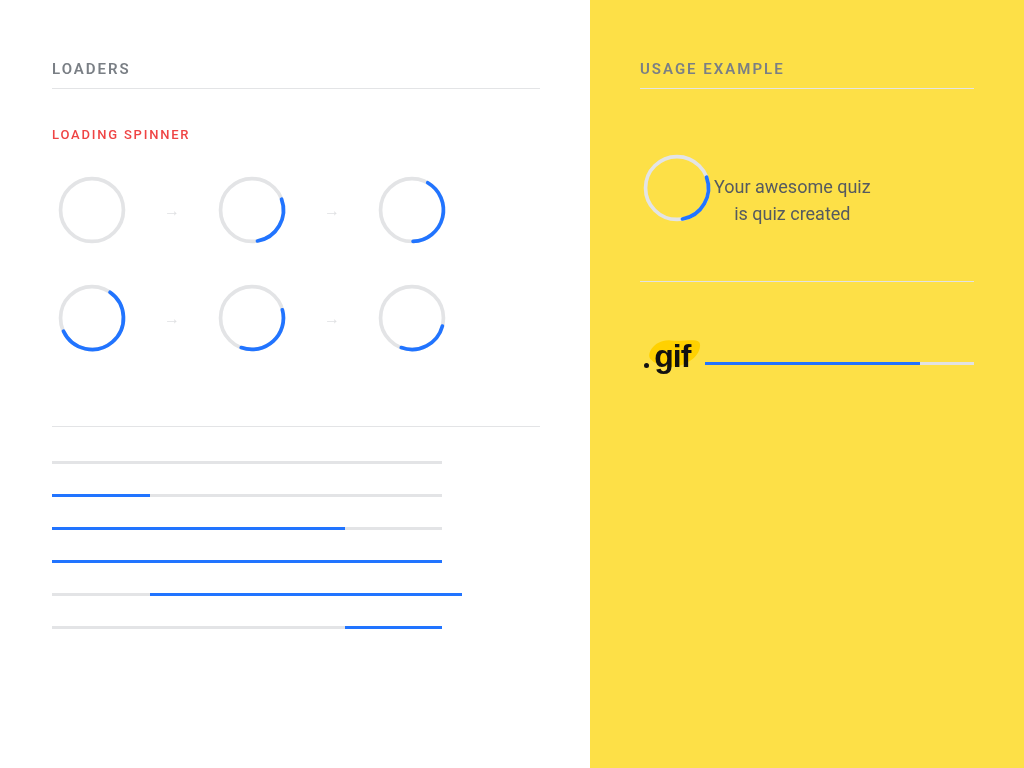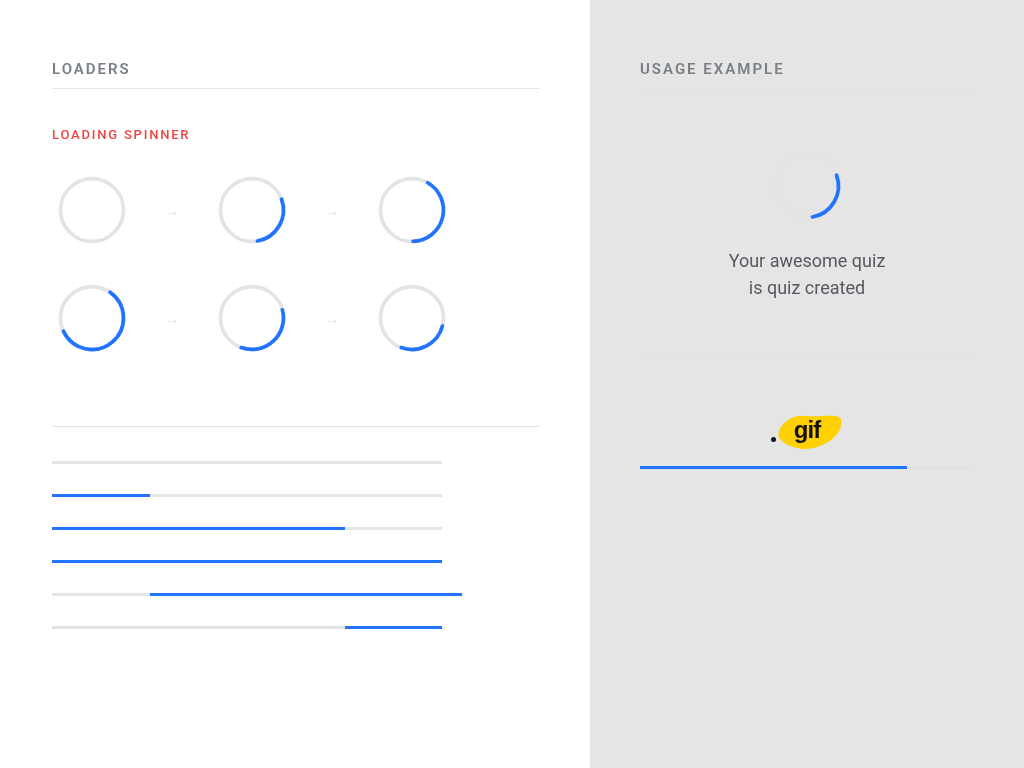--- a/index.html
+++ b/index.html
@@ -1,20 +1,20 @@
 <!DOCTYPE html>
 <html><head>
 <meta charset="utf-8">
 <style>
   * { box-sizing: border-box; margin: 0; padding: 0; }
   html, body { width: 1024px; height: 768px; overflow: hidden; font-family: -apple-system, BlinkMacSystemFont, "Segoe UI", Roboto, "Helvetica Neue", Arial, sans-serif; }
   body { display: flex; background: #ffffff; color: #444; }
 
   .col-left  { width: 590px; height: 552px; padding: 60px 50px 40px 52px; background: #ffffff; }
-  .col-right { width: 434px; height: 768px; padding: 60px 50px 40px 50px; background: #e5e5e5; }
+  .col-right { width: 434px; height: 768px; padding: 60px 50px 40px 50px; background: #fde047; }
 
   .section-title { font-size: 15px; font-weight: 600; letter-spacing: 2px; color: #7a7f85; text-transform: uppercase; }
   .title-rule { height: 1px; background: #e3e4e6; margin-top: 10px; margin-bottom: 38px; }
 
   .sub-title { font-size: 13px; font-weight: 500; letter-spacing: 1.8px; color: #ef4444; text-transform: uppercase; margin-bottom: 28px; }
 
   
   .spinner-grid { display: flex; flex-wrap: wrap; align-items: center; margin-bottom: 40px; }
   .spinner-row { display: flex; align-items: center; margin-bottom: 28px; }
   .spinner-box { width: 80px; height: 80px; display: flex; align-items: center; justify-content: center; }
@@ -25,28 +25,28 @@
   .spinner .track { fill: none; stroke: #e3e4e6; stroke-width: 4; }
   .spinner .arc   { fill: none; stroke: #2174ff; stroke-width: 4; stroke-linecap: round; }
 
   .thin-rule { height: 1px; background: #e3e4e6; margin: 20px 0 34px 0; }
 
   
   .bar { position: relative; height: 3px; background: #e3e4e6; margin-bottom: 30px; width: 390px; }
   .bar .fill { position: absolute; top: 0; height: 3px; background: #2174ff; }
 
   
-  .example-block { display: flex; flex-direction: column; align-items: center; }
+  .example-block { display: flex; align-items: center; }
   .example-msg { font-size: 18px; color: #555a60; text-align: center; line-height: 1.5; margin-top: 24px; }
 
   .ex-rule { height: 1px; background: #e1e2e4; margin: 54px 0 52px 0; width: 100%; }
 
   .gif-mark { position: relative; width: 80px; height: 44px; margin: 0 auto 14px auto; }
   .gif-blob { position: absolute; inset: 0; }
-  .gif-text { position: absolute; inset: 0; display: flex; align-items: center; justify-content: center; font-family: "Arial Black", sans-serif; font-weight: 900; font-size: 24px; color: #111; letter-spacing: -1px; }
+  .gif-text { position: absolute; inset: 0; display: flex; align-items: center; justify-content: center; font-family: "Arial Black", sans-serif; font-weight: 900; font-size: 32px; color: #111; letter-spacing: -1px; }
   .gif-dot { position: absolute; left: 4px; bottom: 10px; width: 5px; height: 5px; border-radius: 50%; background: #111; }
 
   .ex-bar { position: relative; height: 3px; background: #e1e2e4; width: 100%; }
   .ex-bar .fill { position: absolute; left: 0; top: 0; height: 3px; background: #2174ff; }
 </style>
 </head>
 <body>
 
 <div class="col-left">
   <div class="section-title">LOADERS</div>

